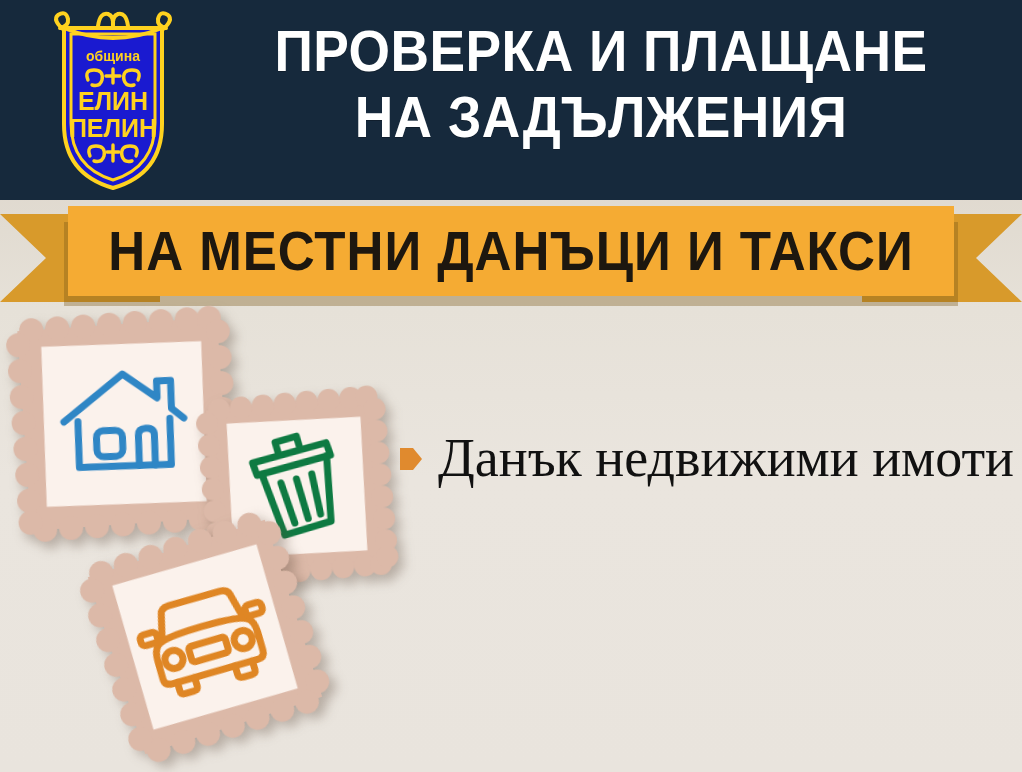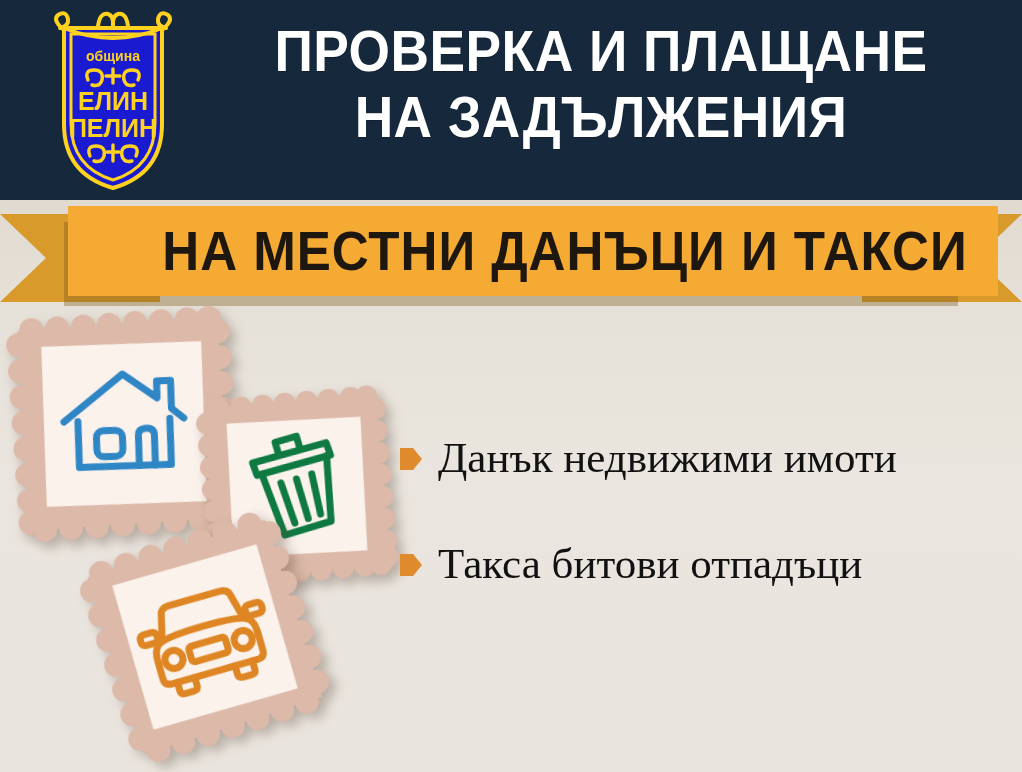--- a/index.html
+++ b/index.html
@@ -52,21 +52,21 @@
     clip-path:polygon(0 0,160px 0,114px 44px,160px 88px,0 88px);
   }
   .ribbon-shadow{
     position:absolute;left:64px;top:22px;width:894px;height:84px;
     background:rgba(120,85,20,.35);
     filter:blur(0px);
   }
   .ribbon-main{
     position:absolute;left:68px;top:6px;width:886px;height:90px;
     background:#f5ab33;
-    display:flex;align-items:center;justify-content:flex-end;padding-left:44px;
+    display:flex;align-items:center;justify-content:center;
   }
   .ribbon-text{
     color:#1d170f;
     font-family:"Liberation Sans",sans-serif;
     font-weight:bold;
     font-size:55px;line-height:58px;
     letter-spacing:1px;
     transform:scaleX(0.93);
     white-space:nowrap;
   }
@@ -86,21 +86,21 @@
     display:flex;align-items:center;
     height:56px;margin-bottom:50px;
   }
   .bullet{
     width:22px;height:26px;flex:0 0 22px;margin-right:16px;margin-top:2px;
   }
   .bullet svg{display:block;width:22px;height:26px;}
   .item-label{
     color:#111111;
     font-family:"Liberation Serif",serif;
-    font-size:43px;line-height:50px;
+    font-size:54px;line-height:50px;
     white-space:nowrap;
   }
 </style>
 </head>
 <body>
 
 <div id="stage">
 
   <div class="header">
 
@@ -316,25 +316,17 @@
 
     <div class="list-item">
       <span class="bullet">
         <svg viewBox="0 0 22 26" xmlns="http://www.w3.org/2000/svg">
           <path d="M0 2 L13 2 L22 13 L13 24 L0 24 Z" fill="#e08a2e"></path>
         </svg>
       </span>
       <span class="item-label">Данък недвижими имоти</span>
     </div>
 
-    <div class="list-item">
-      <span class="bullet">
-        <svg viewBox="0 0 22 26" xmlns="http://www.w3.org/2000/svg">
-          <path d="M0 2 L13 2 L22 13 L13 24 L0 24 Z" fill="#e08a2e"></path>
-        </svg>
-      </span>
-      <span class="item-label">Такса битови отпадъци</span>
-    </div>
 
 
   </div>
 
 </div>
 
 </body></html>

